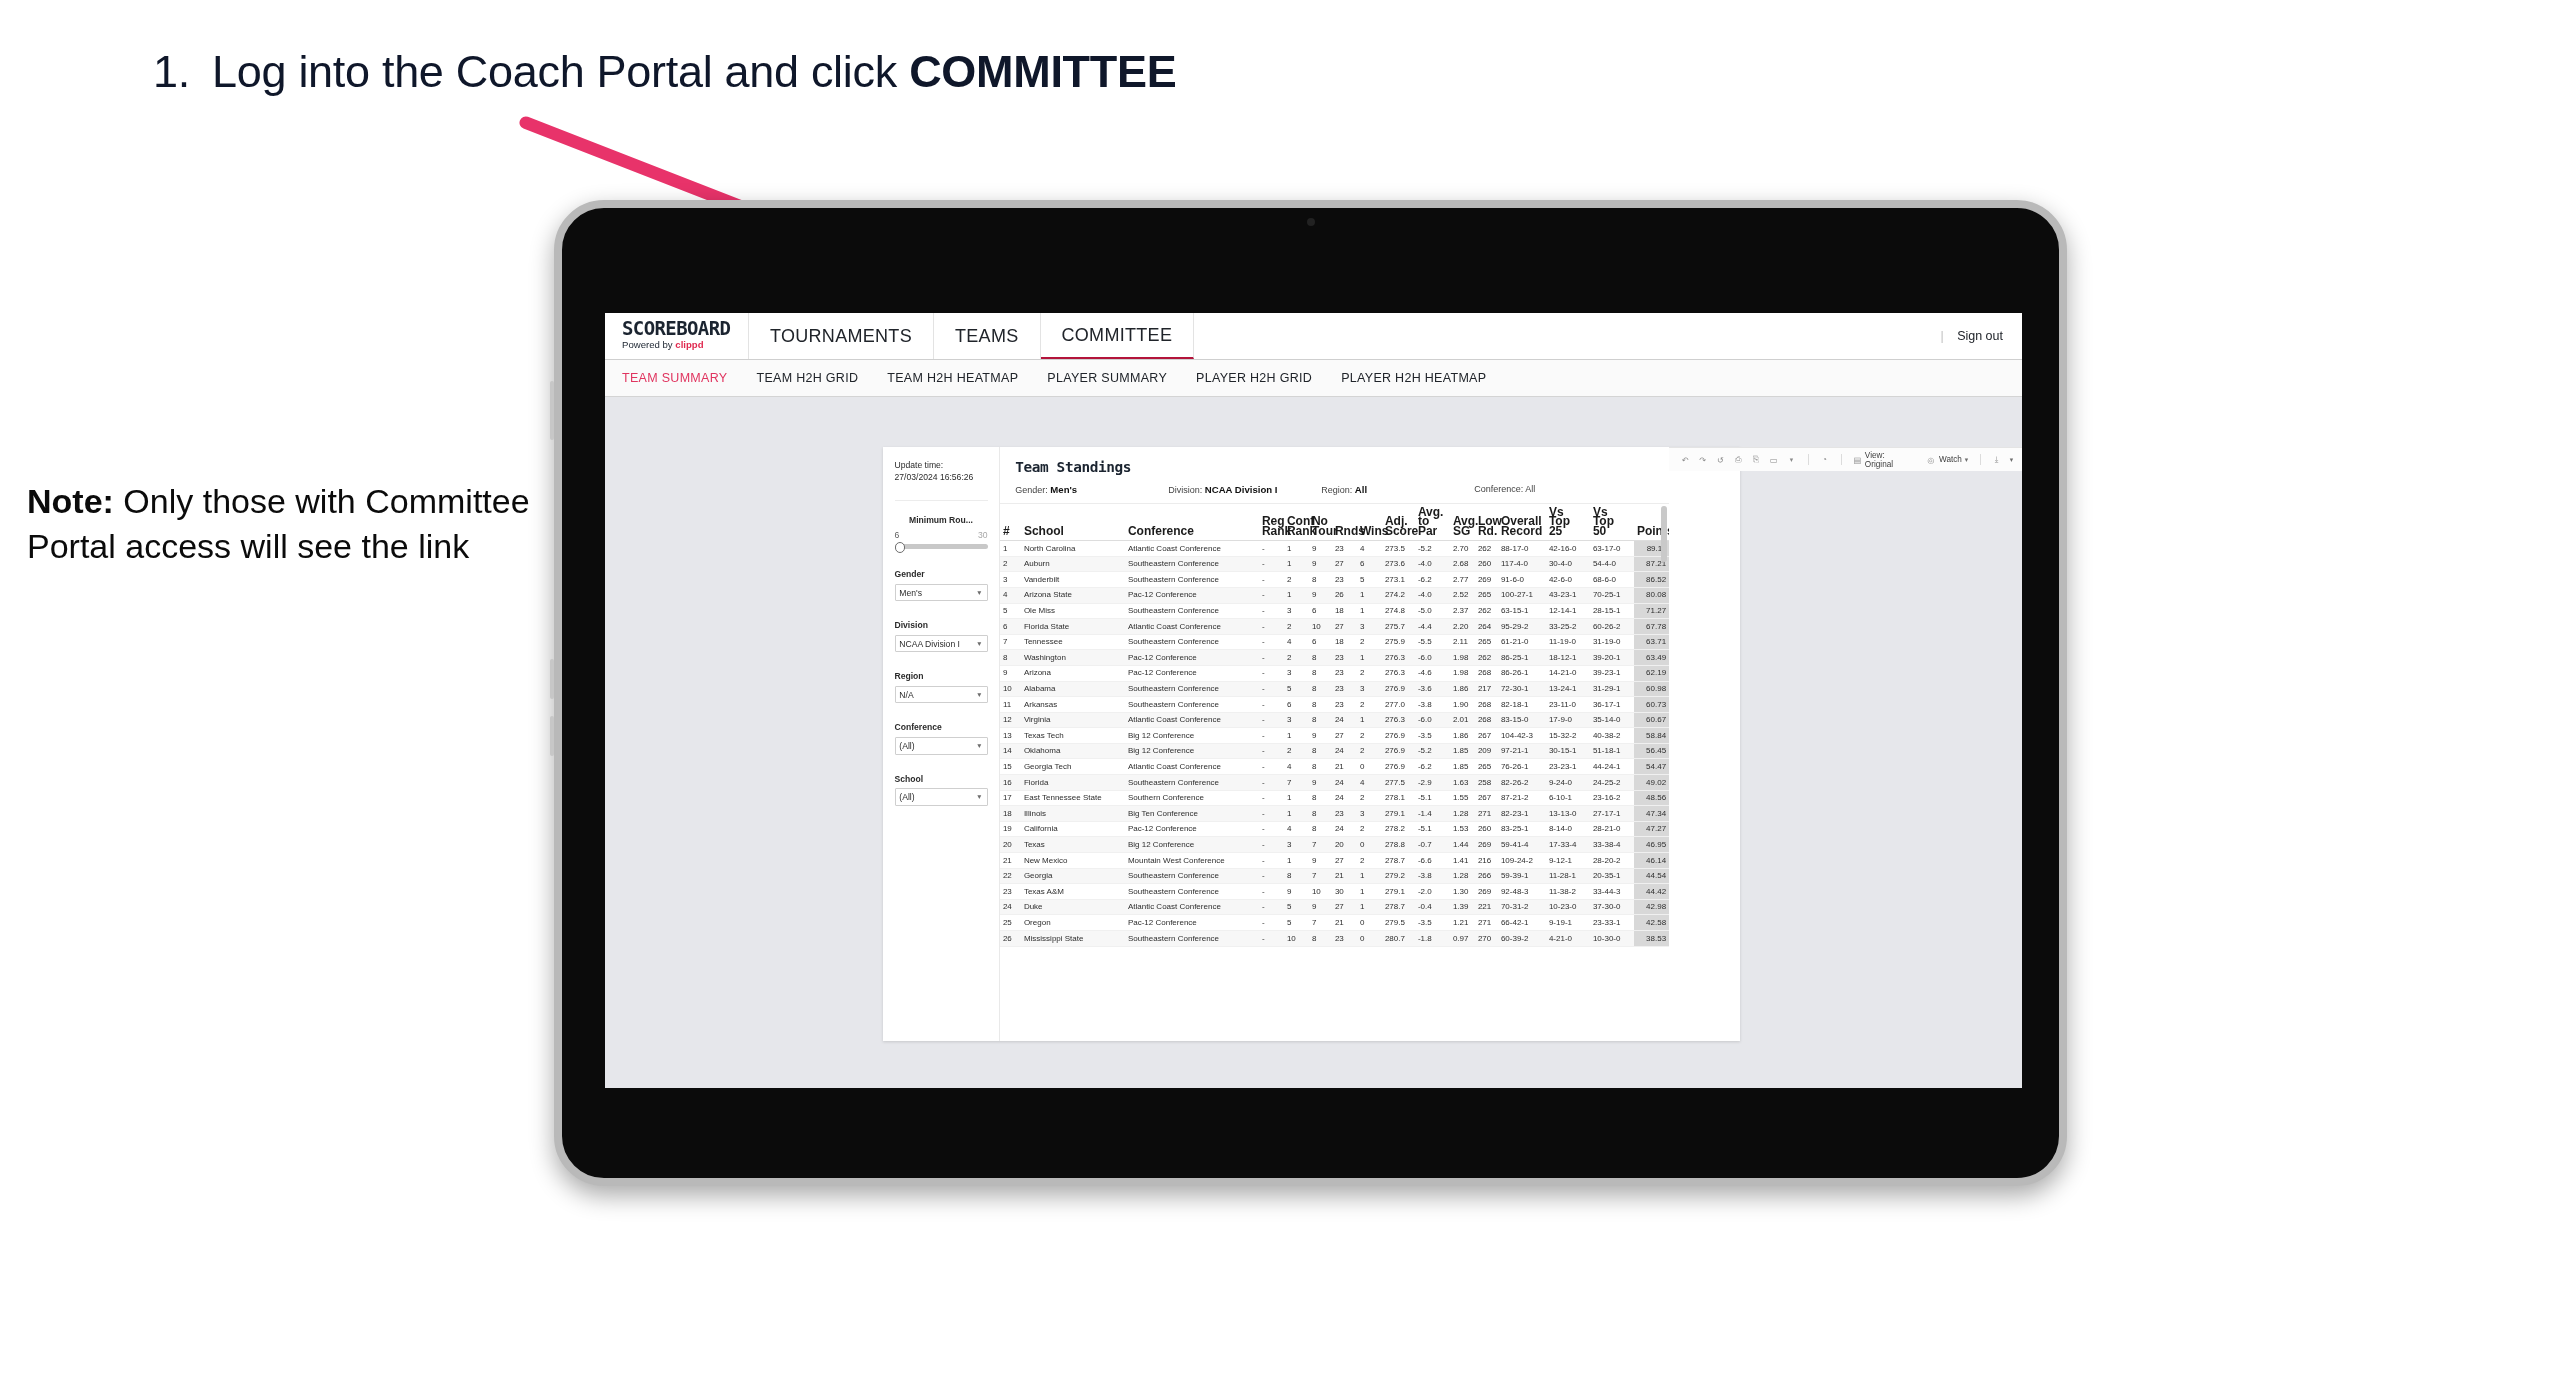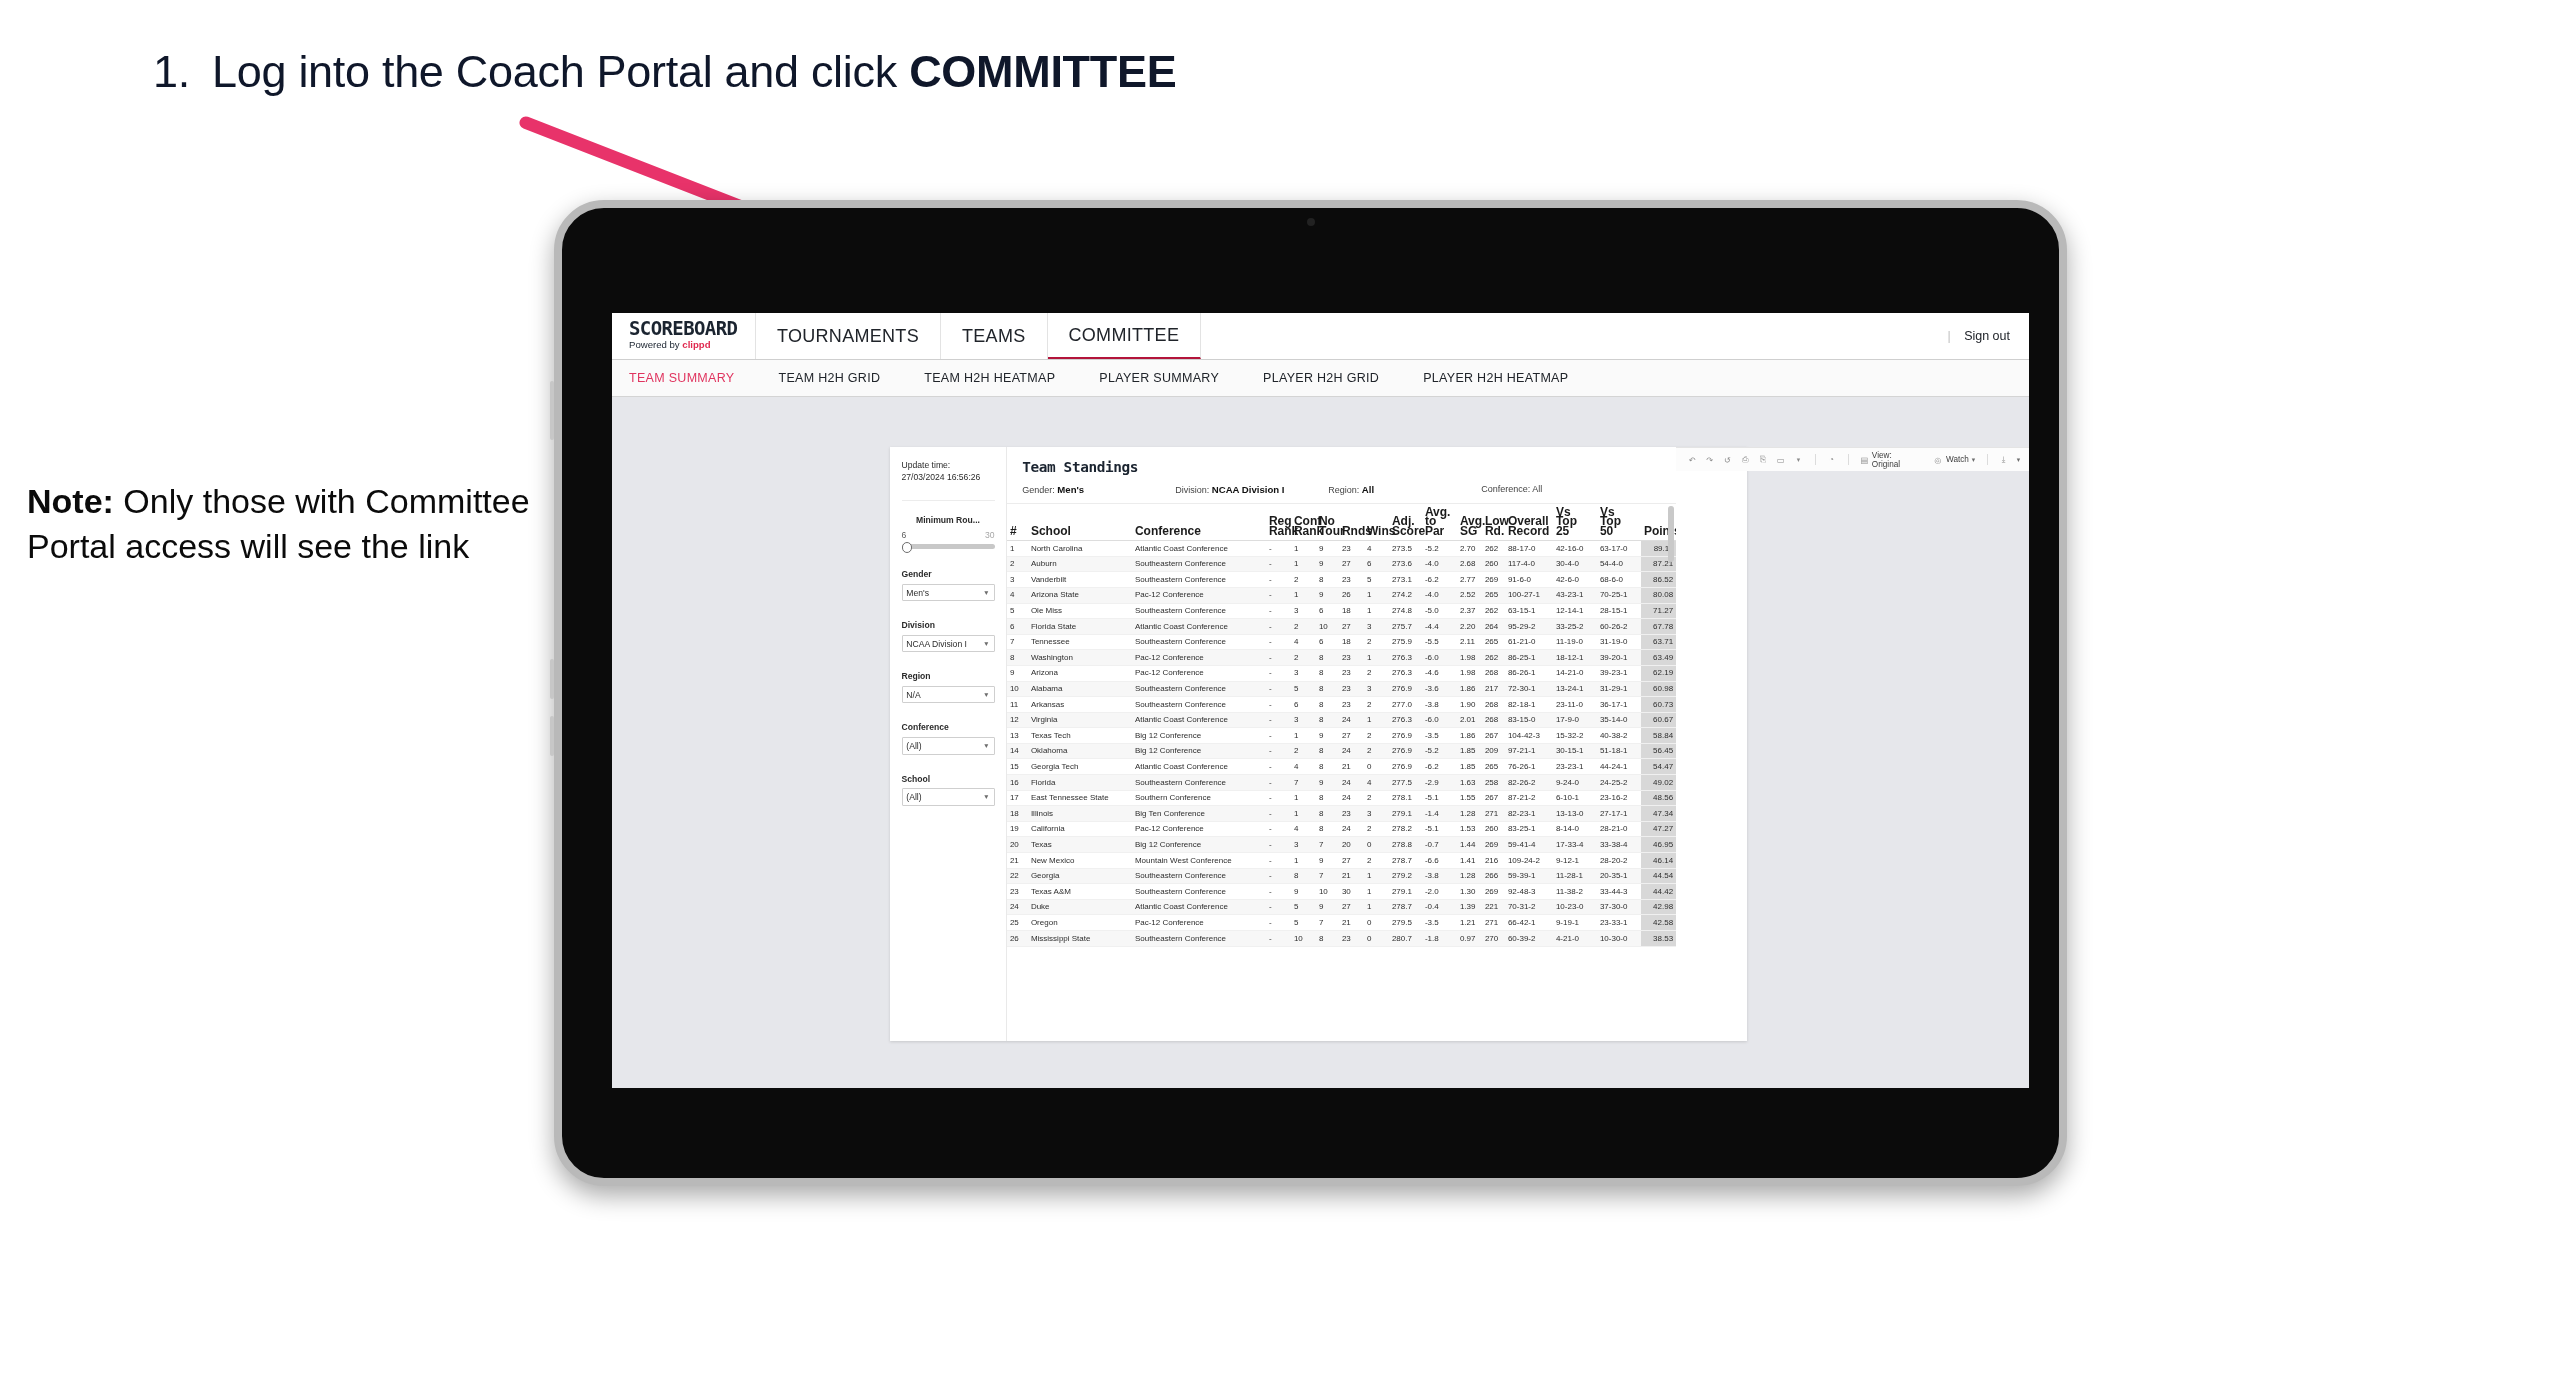--- a/index.html
+++ b/index.html
@@ -40,21 +40,21 @@
   }
   .btn-side{
     position:absolute;left:-12.5px;width:4.8px;background:#c7c7c7;border-radius:2.9px;
   }
   .btn-a{top:173px;height:59px;}
   .btn-b{top:451px;height:40px;}
   .btn-c{top:508px;height:40px;}
 
   
   .viewport{
-    position:absolute;left:50px;top:105px;width:1417px;height:775px;
+    position:absolute;left:43px;top:105px;width:1417px;height:775px;
     background:#fde047;overflow:hidden;
   }
 
   
   .topnav{
     height:46px;background:#ffffff;border-bottom:1px solid #cfcfcf;
     display:flex;align-items:stretch;position:relative;
   }
   .brand{
     width:144px;padding:4.8px 0 0 17px;box-sizing:border-box;
@@ -74,21 +74,21 @@
   .navitem.active{border-bottom:2.9px solid #b3143b;}
   .nav-spacer{flex:1;border-right:none;}
   .signout{
     display:flex;align-items:center;gap:13.4px;padding:0 19px;font-size:12.5px;color:#20242a;
   }
   .signout .bar{color:#c2c2c2;}
 
   
   .subnav{
     height:36px;background:#fafafa;border-bottom:1px solid #d4d4d4;
-    display:flex;align-items:center;padding-left:17px;gap:44px;
+    display:flex;align-items:center;padding-left:17px;gap:29px;
   }
   .subitem{font-size:12.5px;color:#20242a;letter-spacing:0.3px;cursor:pointer;}
   .subitem.active{color:#e0345f;}
 
   
   .workspace{height:692px;background:#e6e7eb;position:relative;}
 
   .dashcard{
     position:absolute;left:278px;top:50px;width:857px;height:594px;
     background:#ffffff;box-shadow:0 1px 2.9px rgba(0,0,0,.14);

